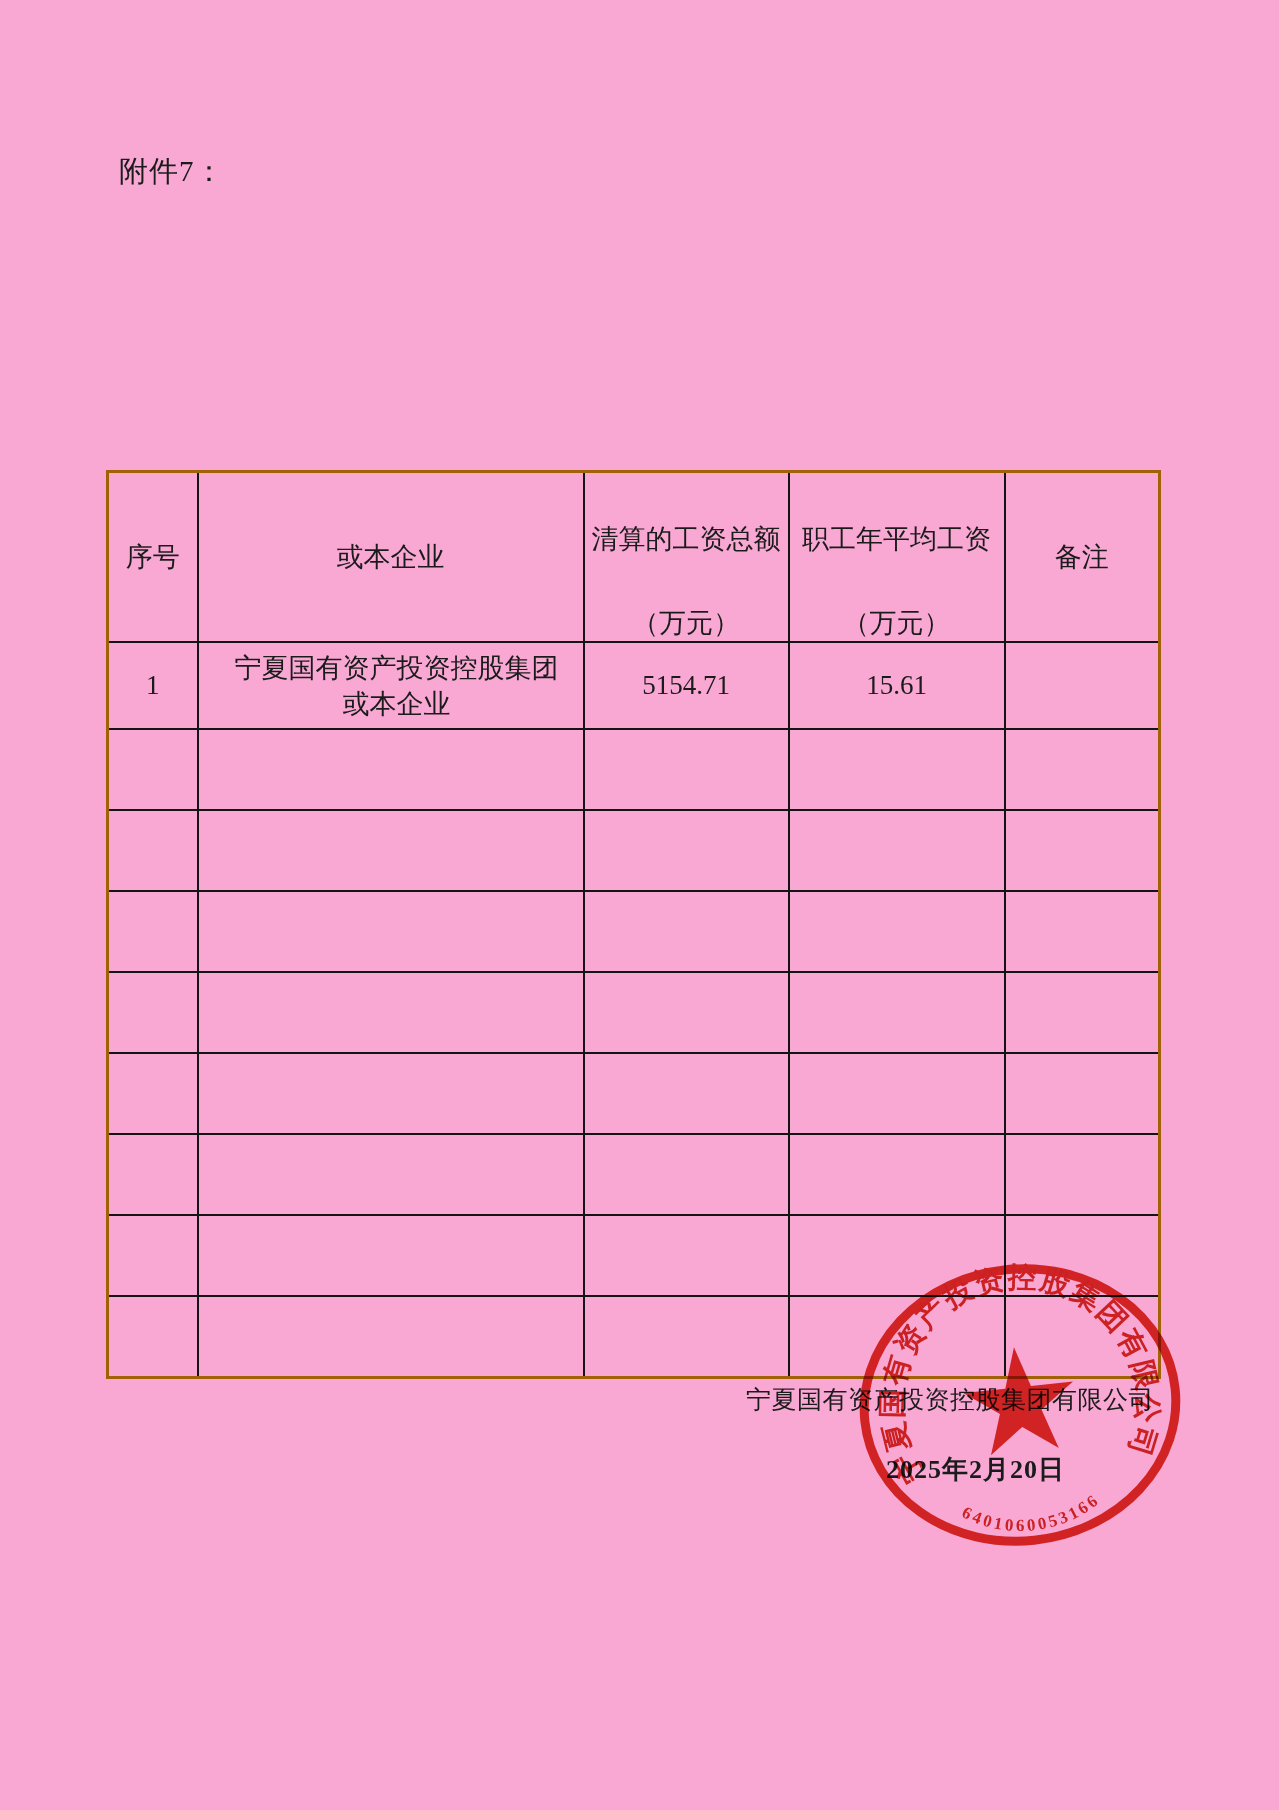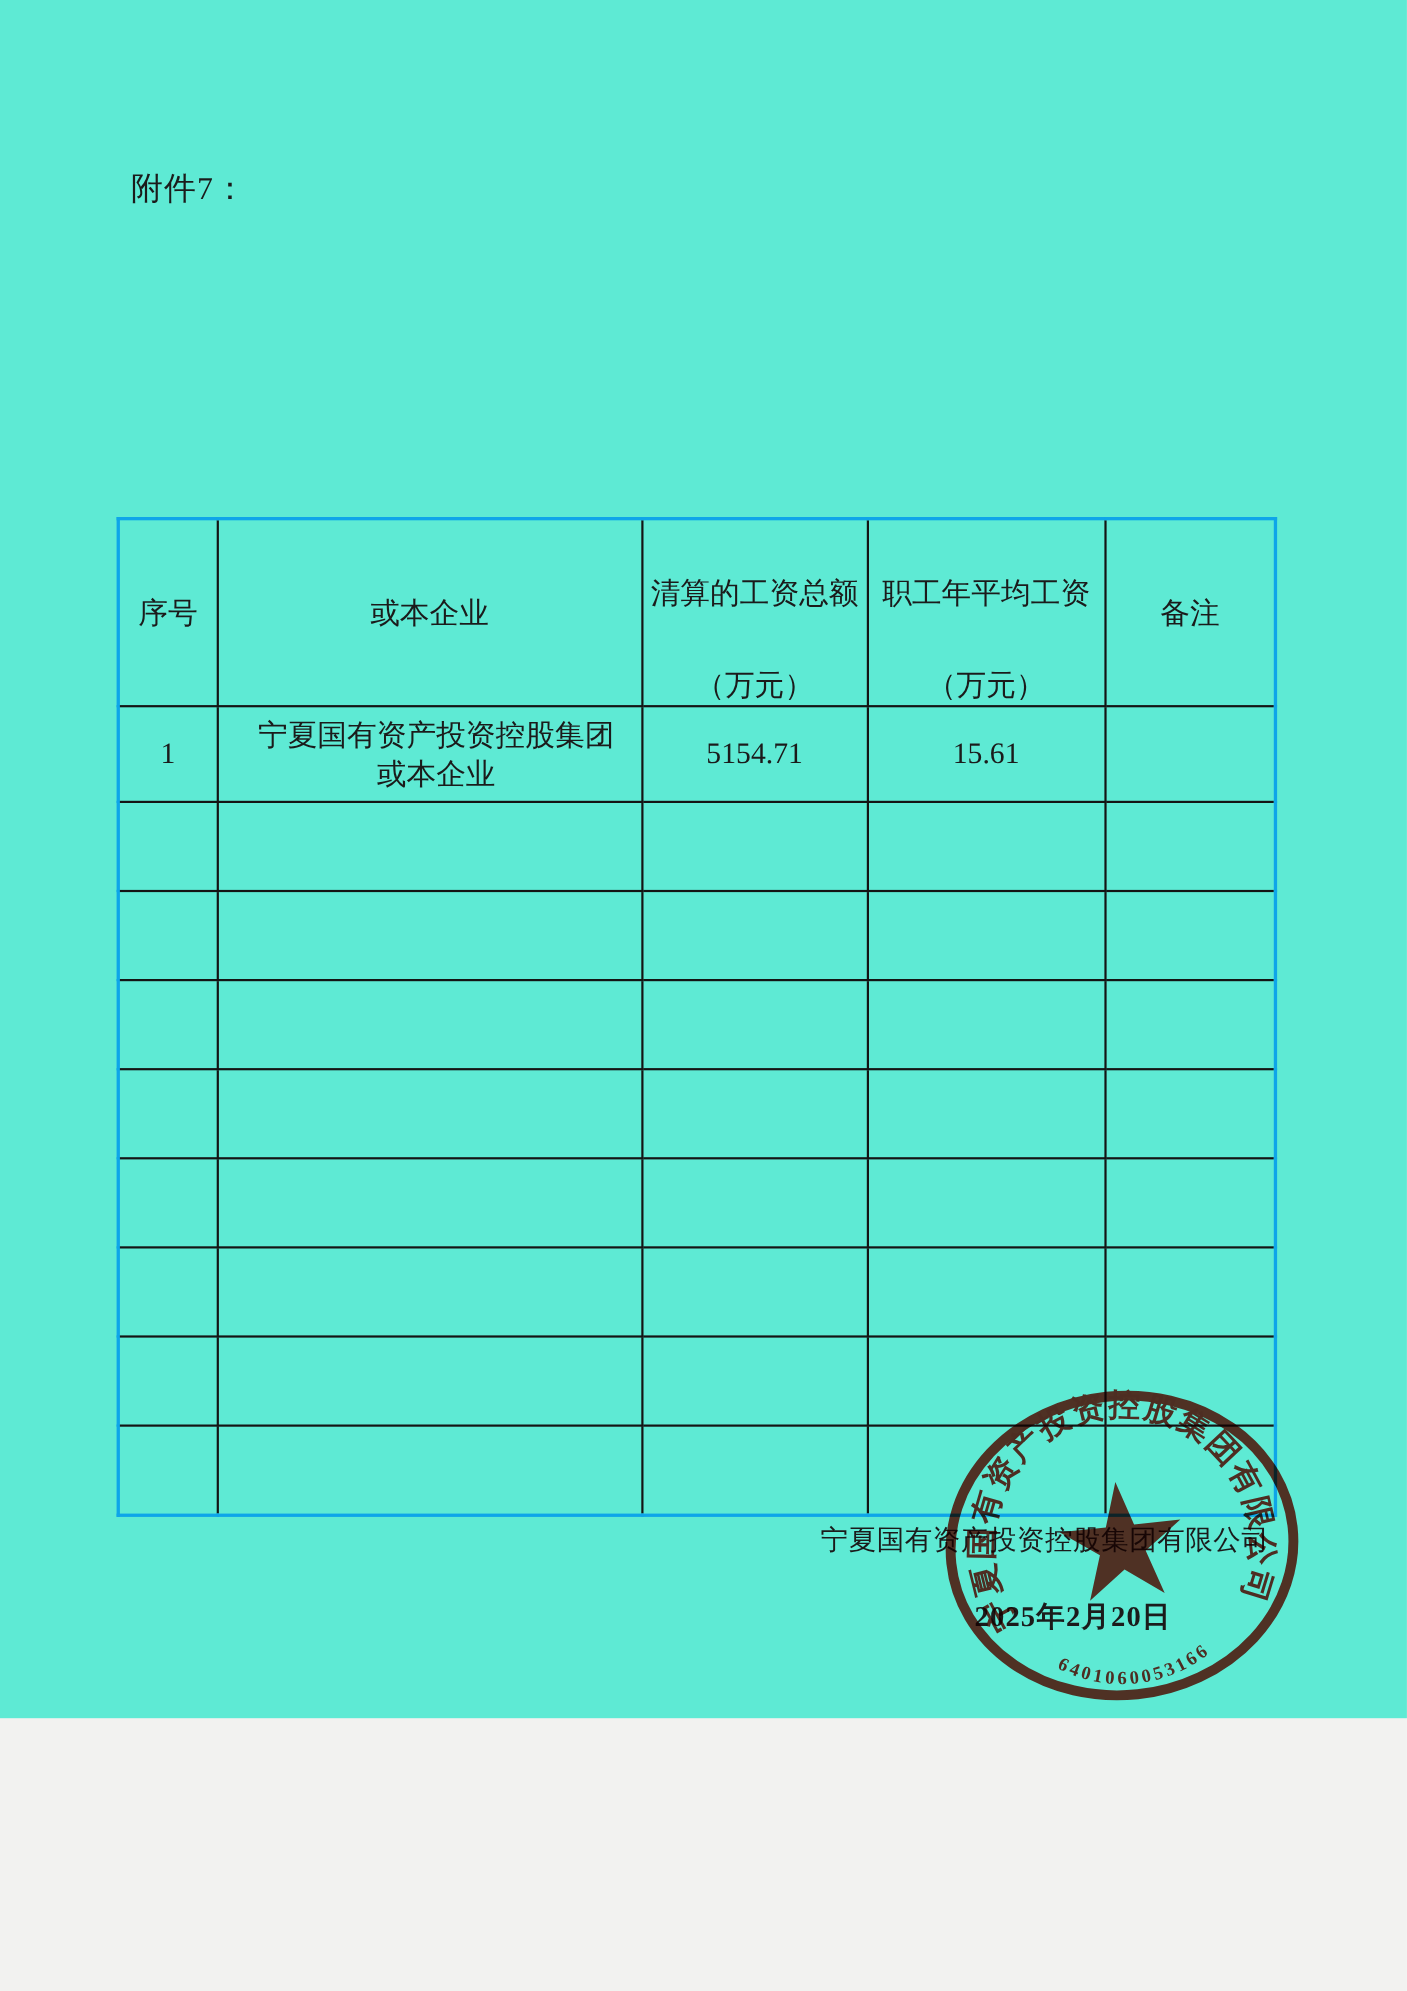--- a/index.html
+++ b/index.html
@@ -4,41 +4,41 @@
 <style>
   html, body { margin: 0; padding: 0; }
   body {
     width: 1279px; height: 1810px;
     background: #f2f2f0;
     font-family: "Liberation Serif", "DejaVu Serif", serif;
     color: #1b1b1b;
   }
   .page {
     position: relative;
-    width: 1279px; height: 1562px;
-    background: #5eead4;
+    width: 1279px; height: 1810px;
+    background: #f9a8d4;
     overflow: hidden;
   }
   .attachment {
     position: absolute; left: 119px; top: 152px;
     font-size: 29px; letter-spacing: 1px;
   }
   .title {
     position: absolute; left: 0; top: 214px; width: 1124px;
     margin: 0; text-align: center;
     font-size: 33px; font-weight: bold; letter-spacing: 2px;
   }
   .intro {
     position: absolute; left: 112px; top: 371px; width: 1048px;
     margin: 0; font-size: 28px; line-height: 29px; letter-spacing: 0px;
   }
   table.disclosure {
     position: absolute; left: 106px; top: 470px; width: 1052px;
     border-collapse: collapse; table-layout: fixed;
-    border: 3px solid #0ea5e9;
+    border: 3px solid #a16207;
   }
   table.disclosure th, table.disclosure td {
     border: 2px solid #141414;
     text-align: center; vertical-align: middle;
     font-size: 27px; font-weight: normal;
     padding: 0; overflow: hidden;
   }
   tr.header-row { height: 88px; }
   tr.data-row   { height: 87px; }
   tr.empty-row  { height: 81px; }

